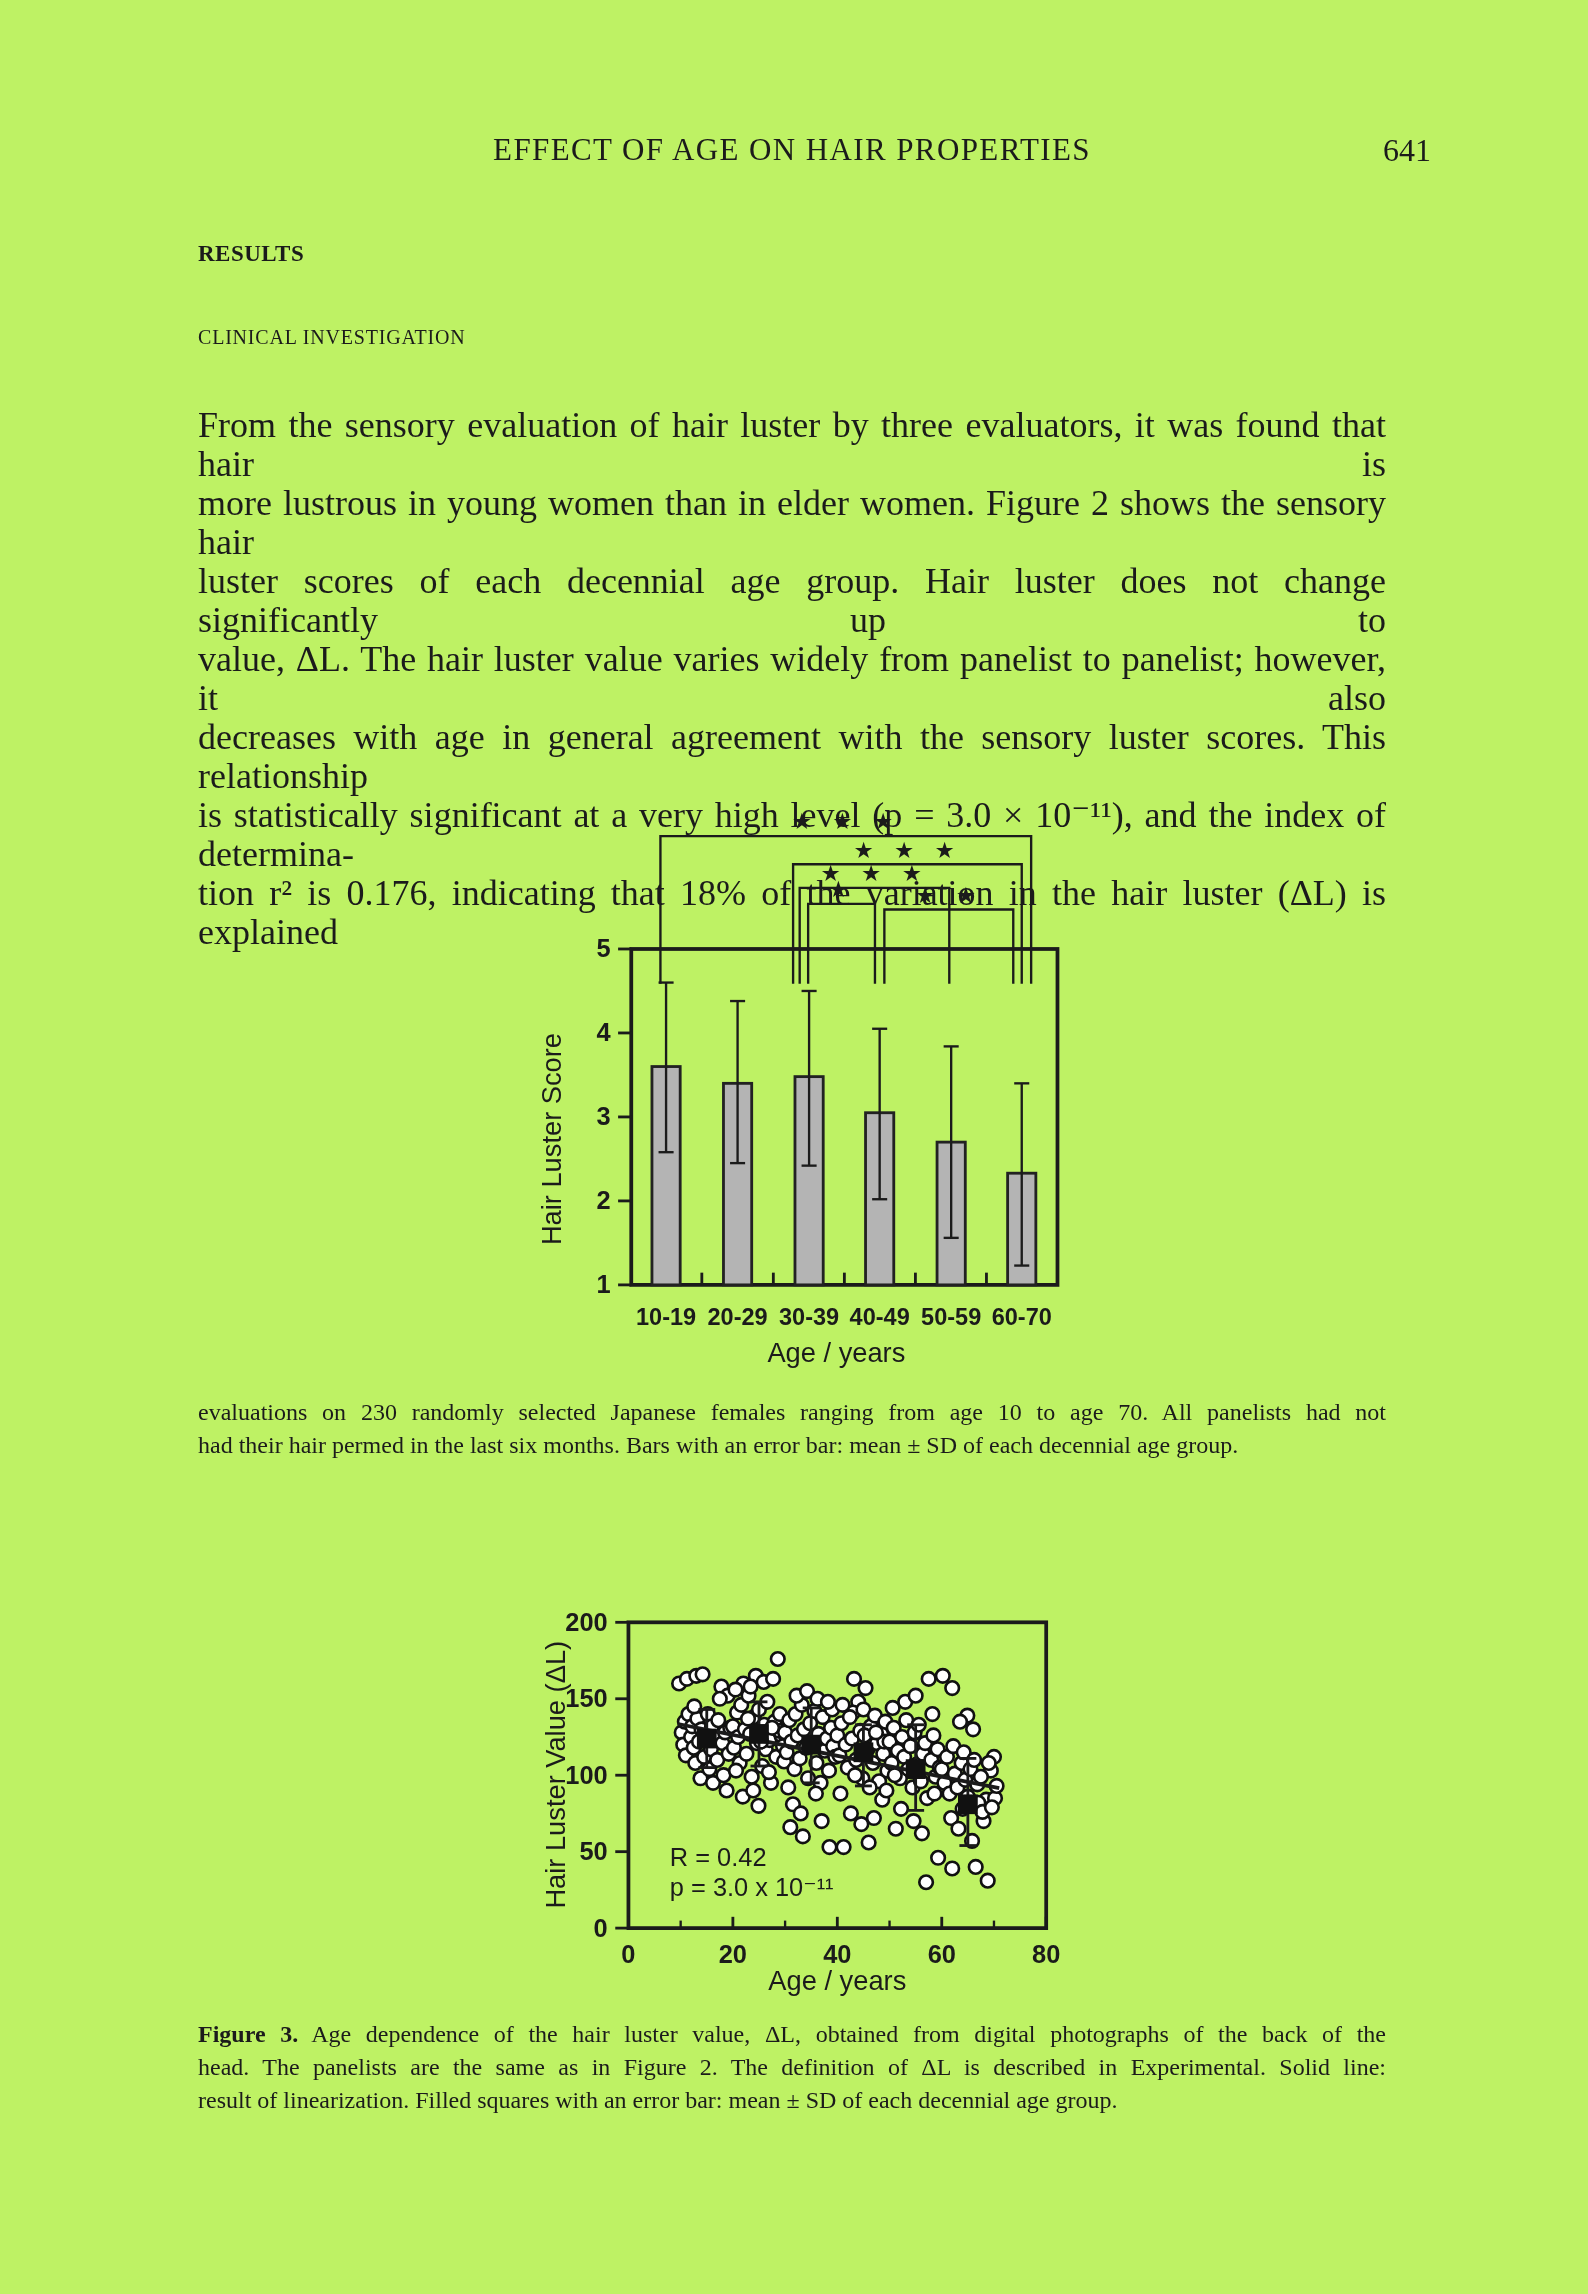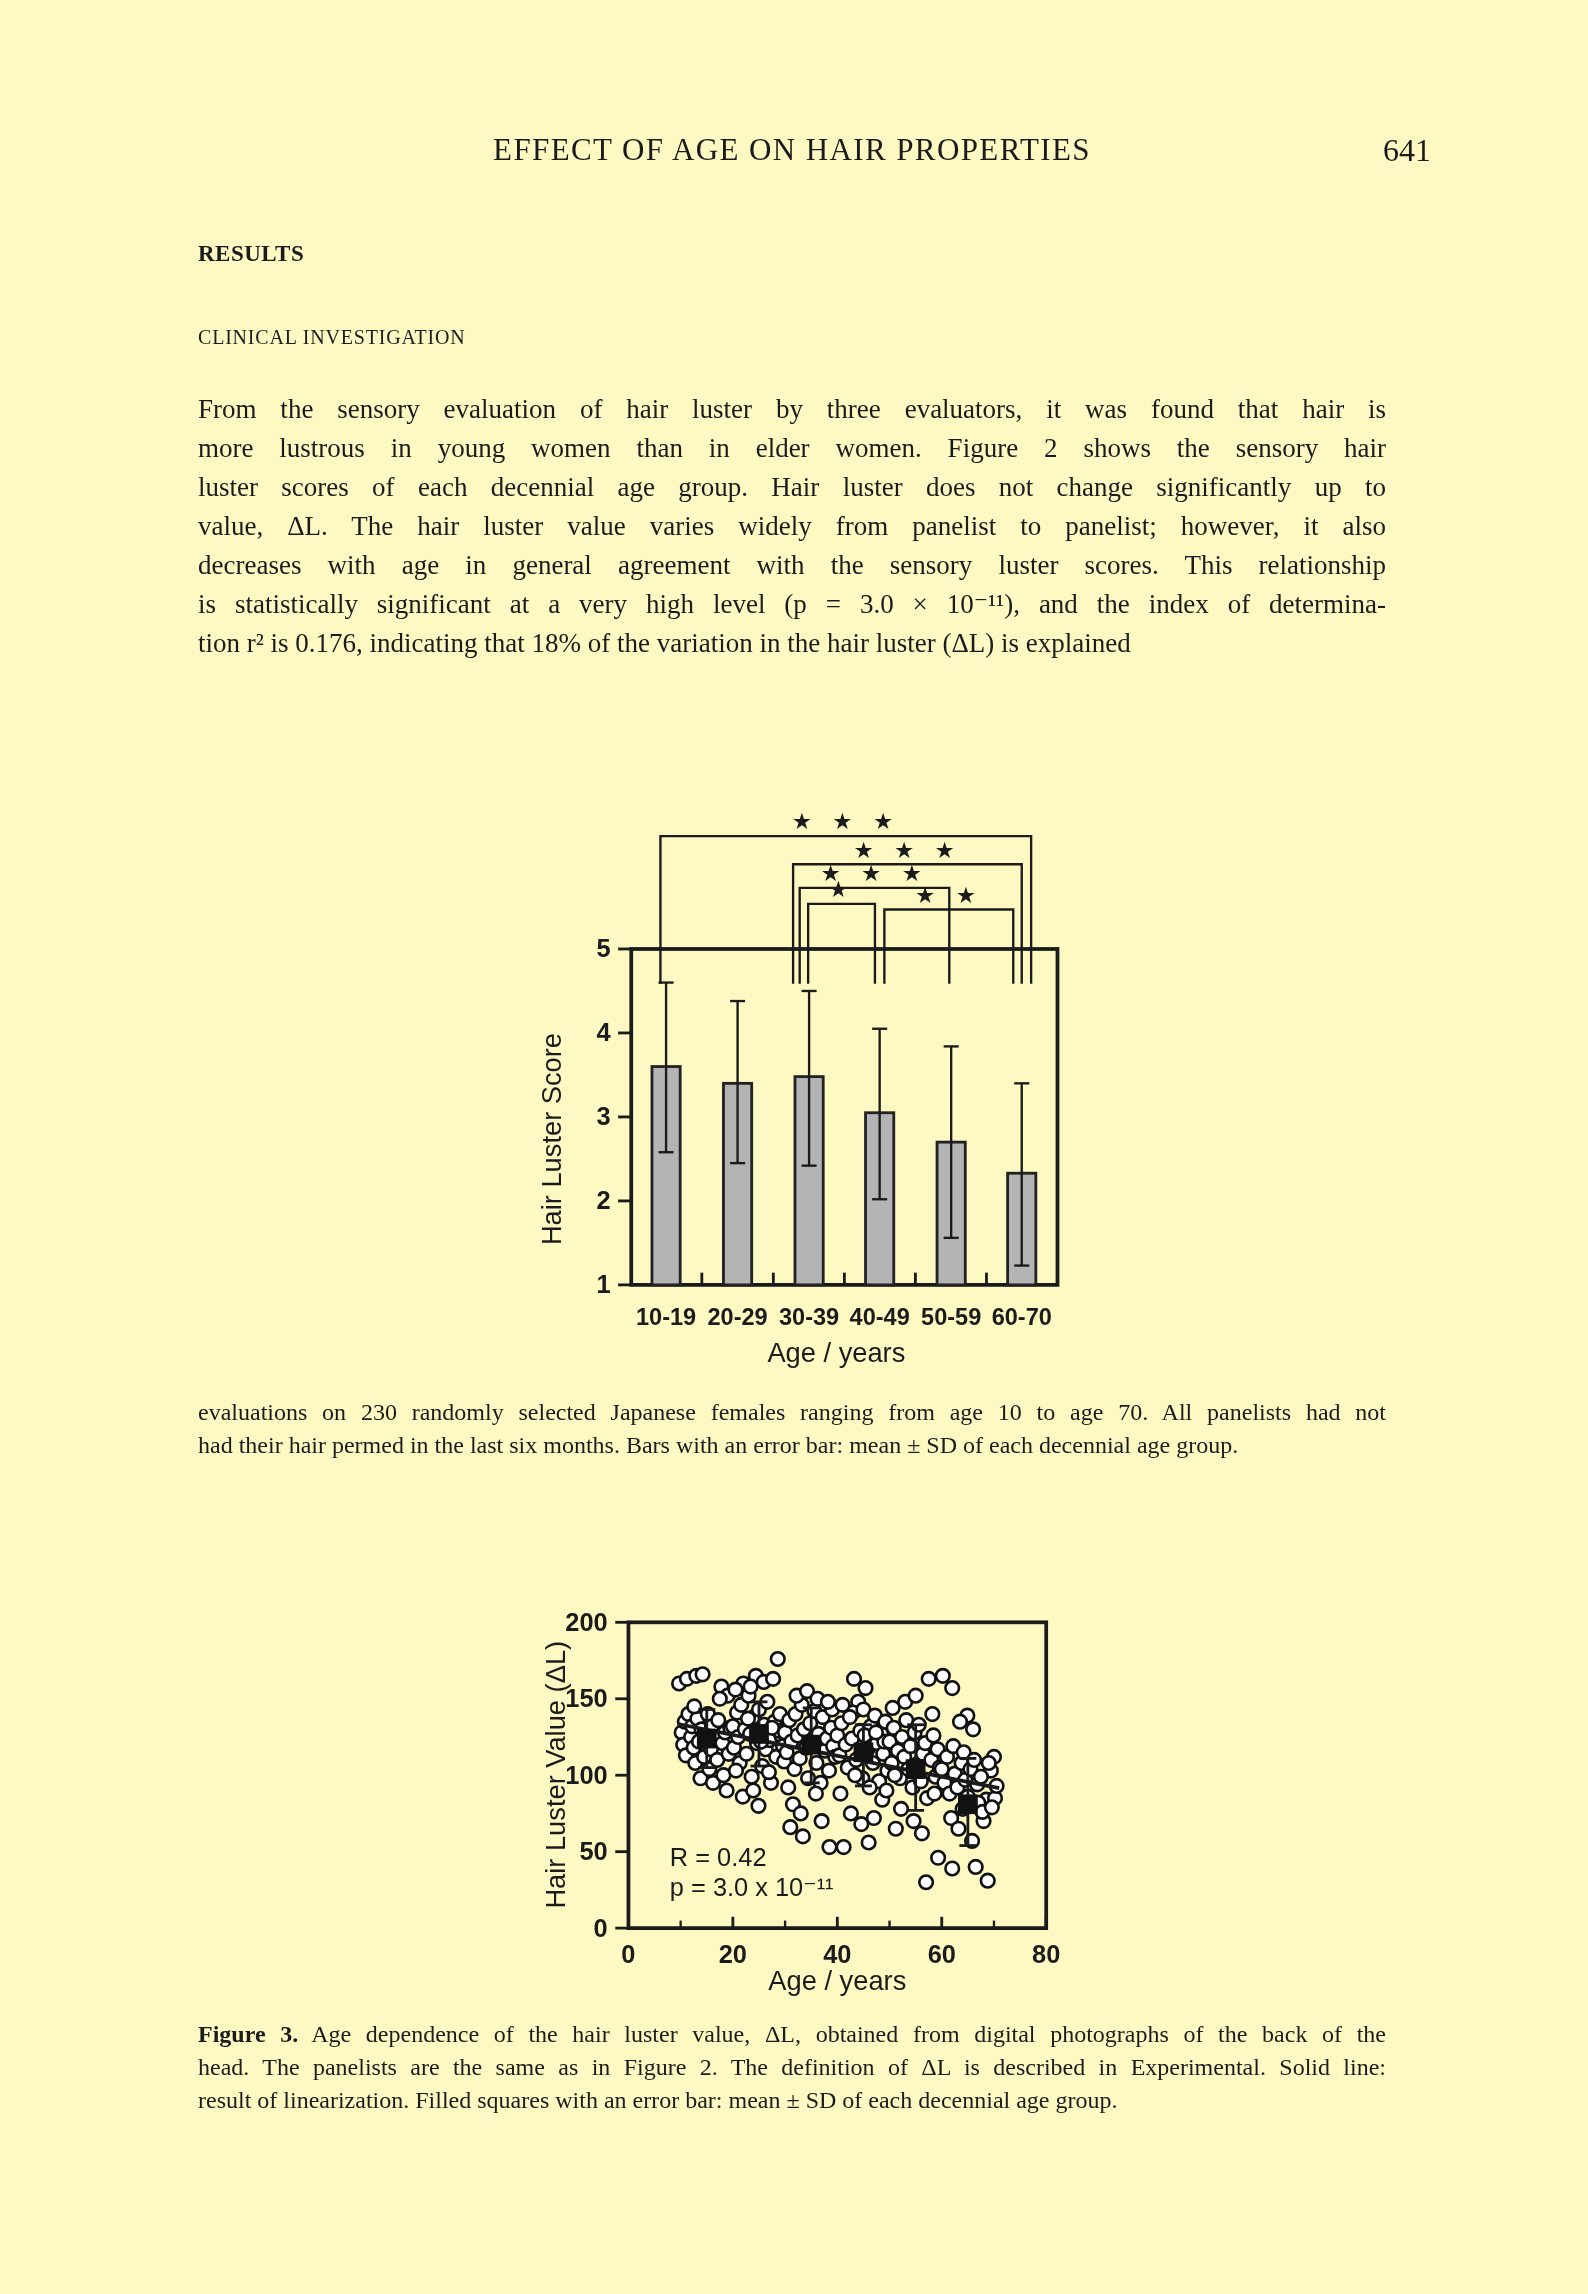--- a/index.html
+++ b/index.html
@@ -1,23 +1,23 @@
 <!DOCTYPE html>
 <html style="font-size:15px"><head>
 <meta charset="utf-8">
 <style>
   html,body{margin:0;padding:0;background:#9a9a9a;}
-  .page{position:relative;width:1589px;height:2295px;background:#fef9c3;
+  .page{position:relative;width:1589px;height:2295px;background:#bef264;
         font-family:"Liberation Serif","DejaVu Serif",serif;color:#1b1b1b;overflow:hidden;}
   .running-title{position:absolute;top:132px;left:198px;width:1188px;text-align:center;
         font-size:31px;letter-spacing:1.4px;white-space:nowrap;}
   .page-number{position:absolute;top:132px;right:158px;font-size:32px;}
   .section-heading{position:absolute;top:241px;left:198px;font-size:23px;font-weight:bold;letter-spacing:0.5px;}
   .subsection-heading{position:absolute;top:326px;left:198px;font-size:20px;letter-spacing:0.8px;}
-  .body-paragraph{position:absolute;top:390px;left:198px;width:1188px;font-size:27px;line-height:39px;}
+  .body-paragraph{position:absolute;top:406px;left:198px;width:1188px;font-size:36px;line-height:39px;}
   .body-paragraph .tline{text-align:justify;text-align-last:justify;white-space:normal;}
   .body-paragraph .tline:last-child{text-align-last:left;}
   .fig-caption{position:absolute;left:198px;width:1188px;font-size:24px;line-height:33px;}
   .fig-caption .tline{text-align:justify;text-align-last:justify;}
   .fig-caption .tline:last-child{text-align-last:left;}
   .cap-label{font-weight:bold;margin-right:13px;}
   .chart-svg{position:absolute;}
   #fig2-svg{top:800px;left:508px;}
   #fig3-svg{top:1589px;left:508px;}
   svg text{fill:#1b1b1b;font-family:"Liberation Sans","DejaVu Sans",sans-serif;}

